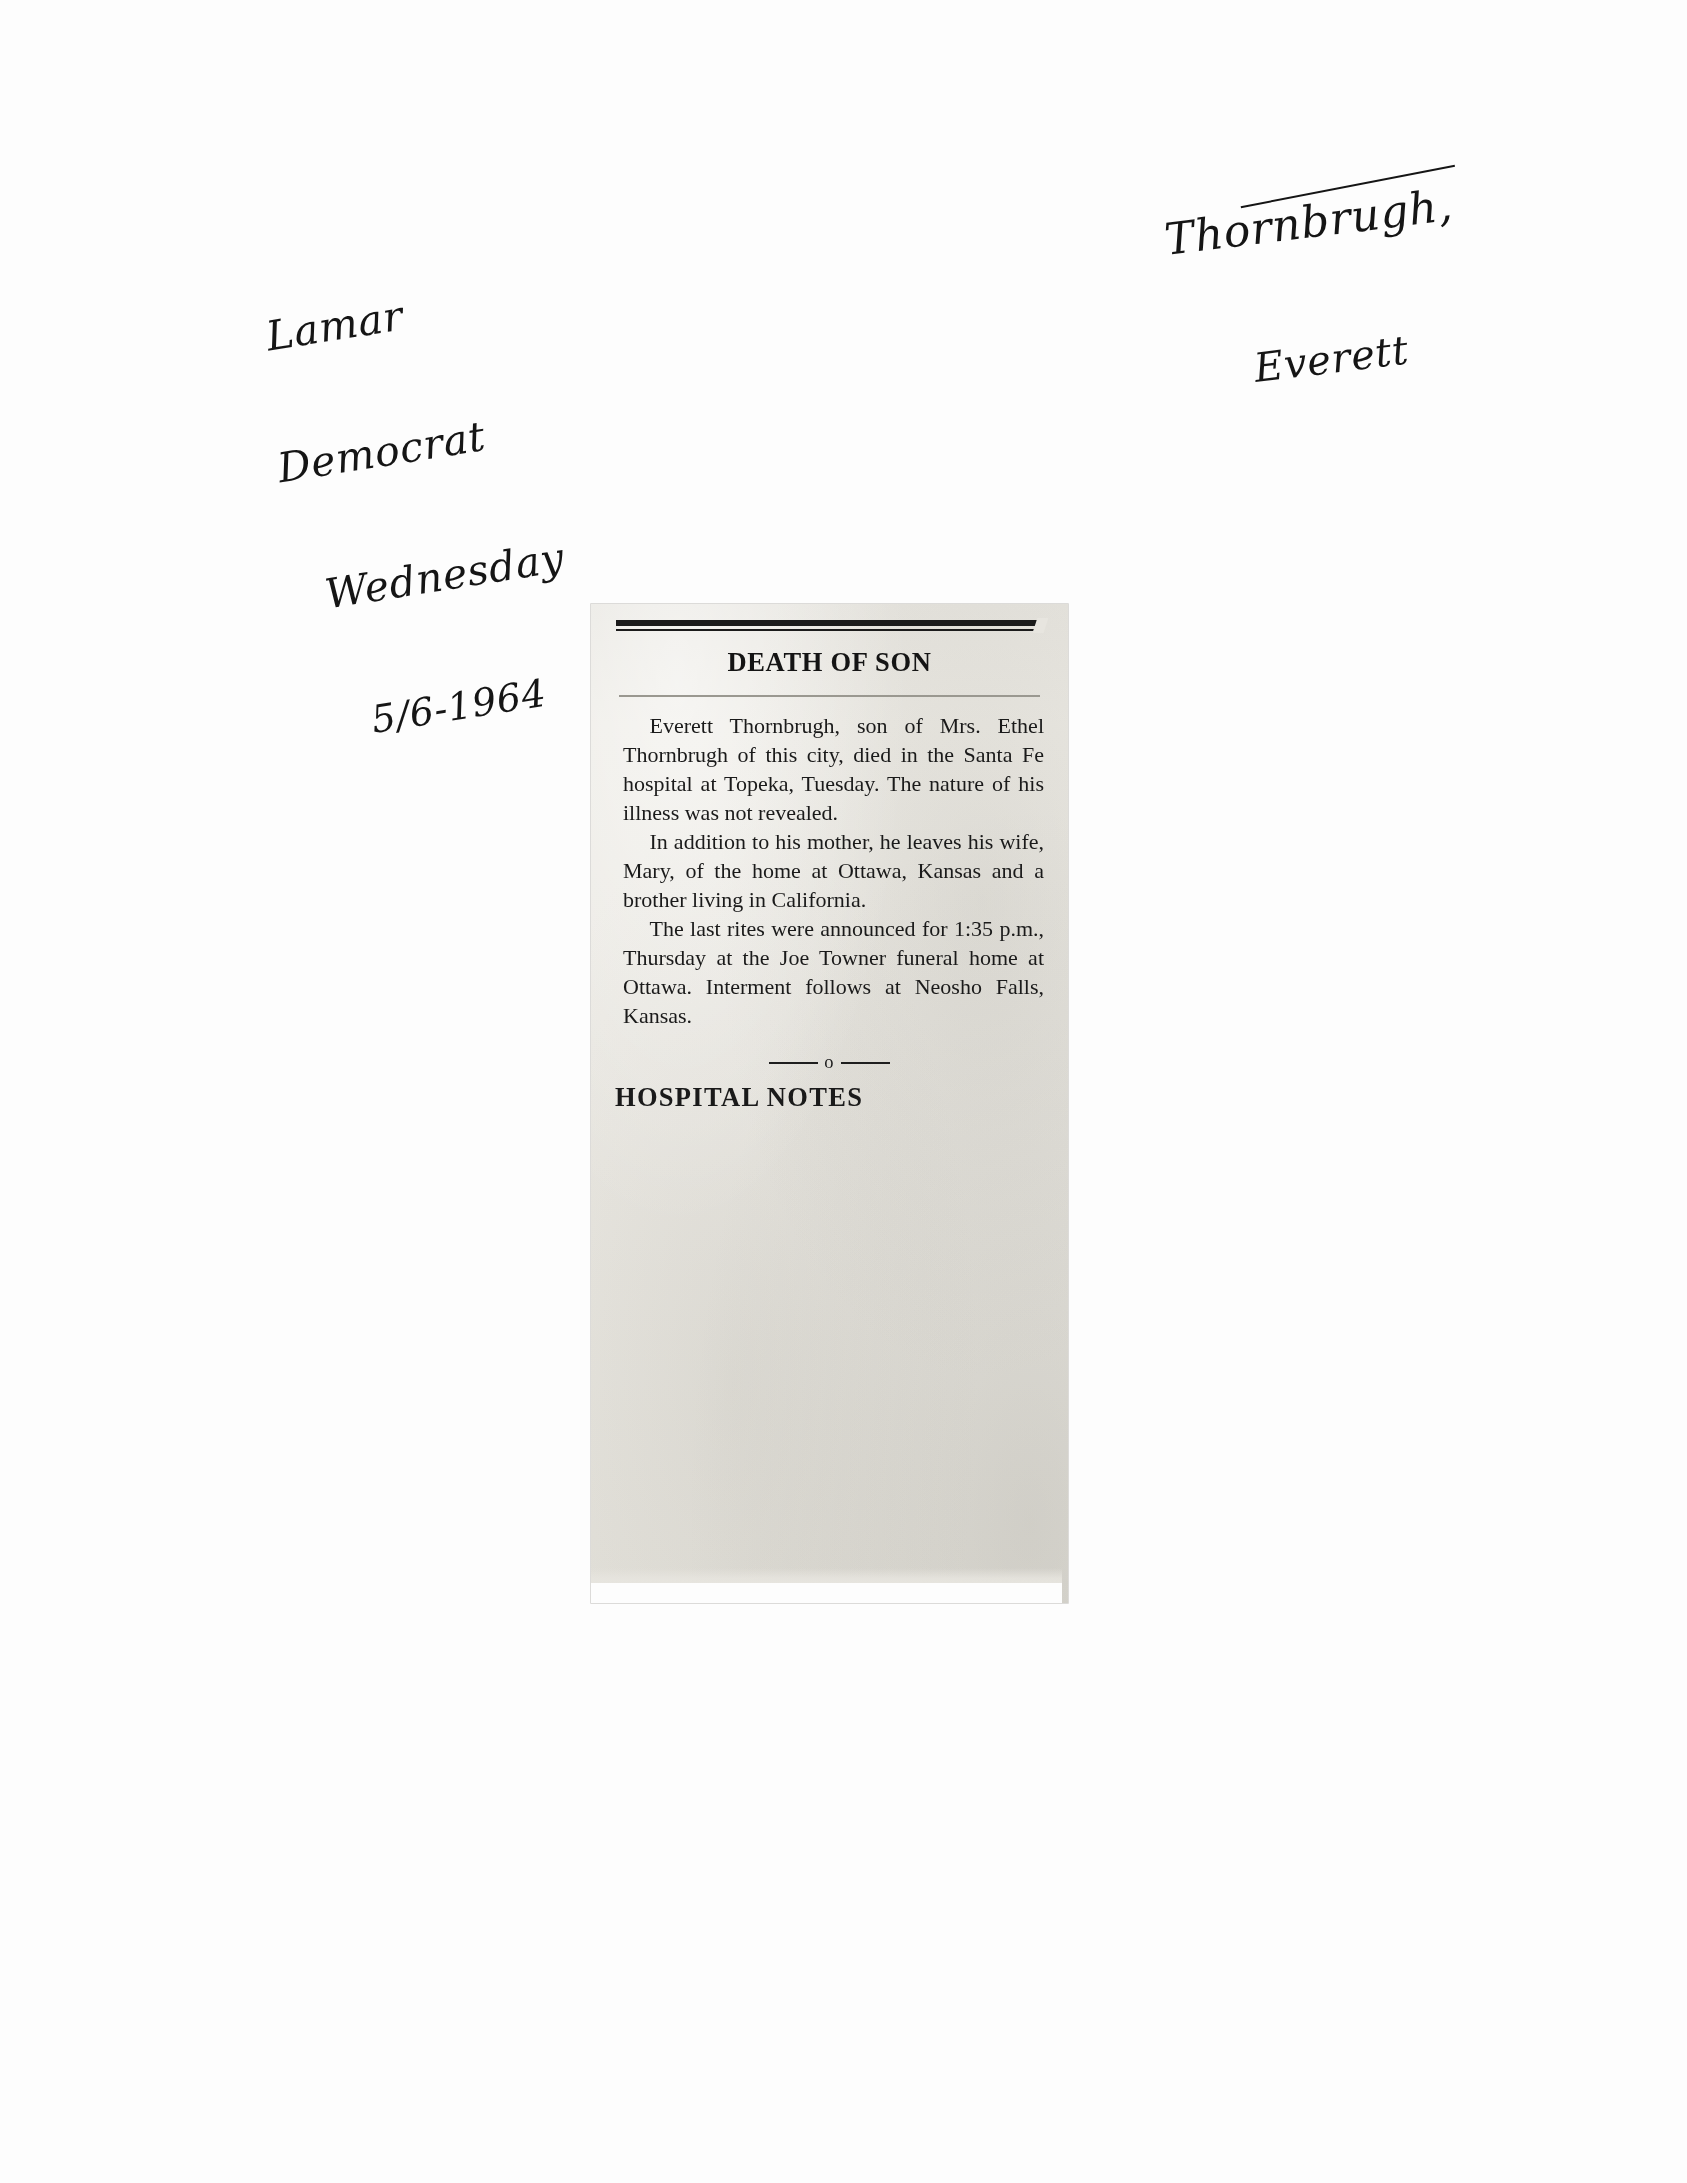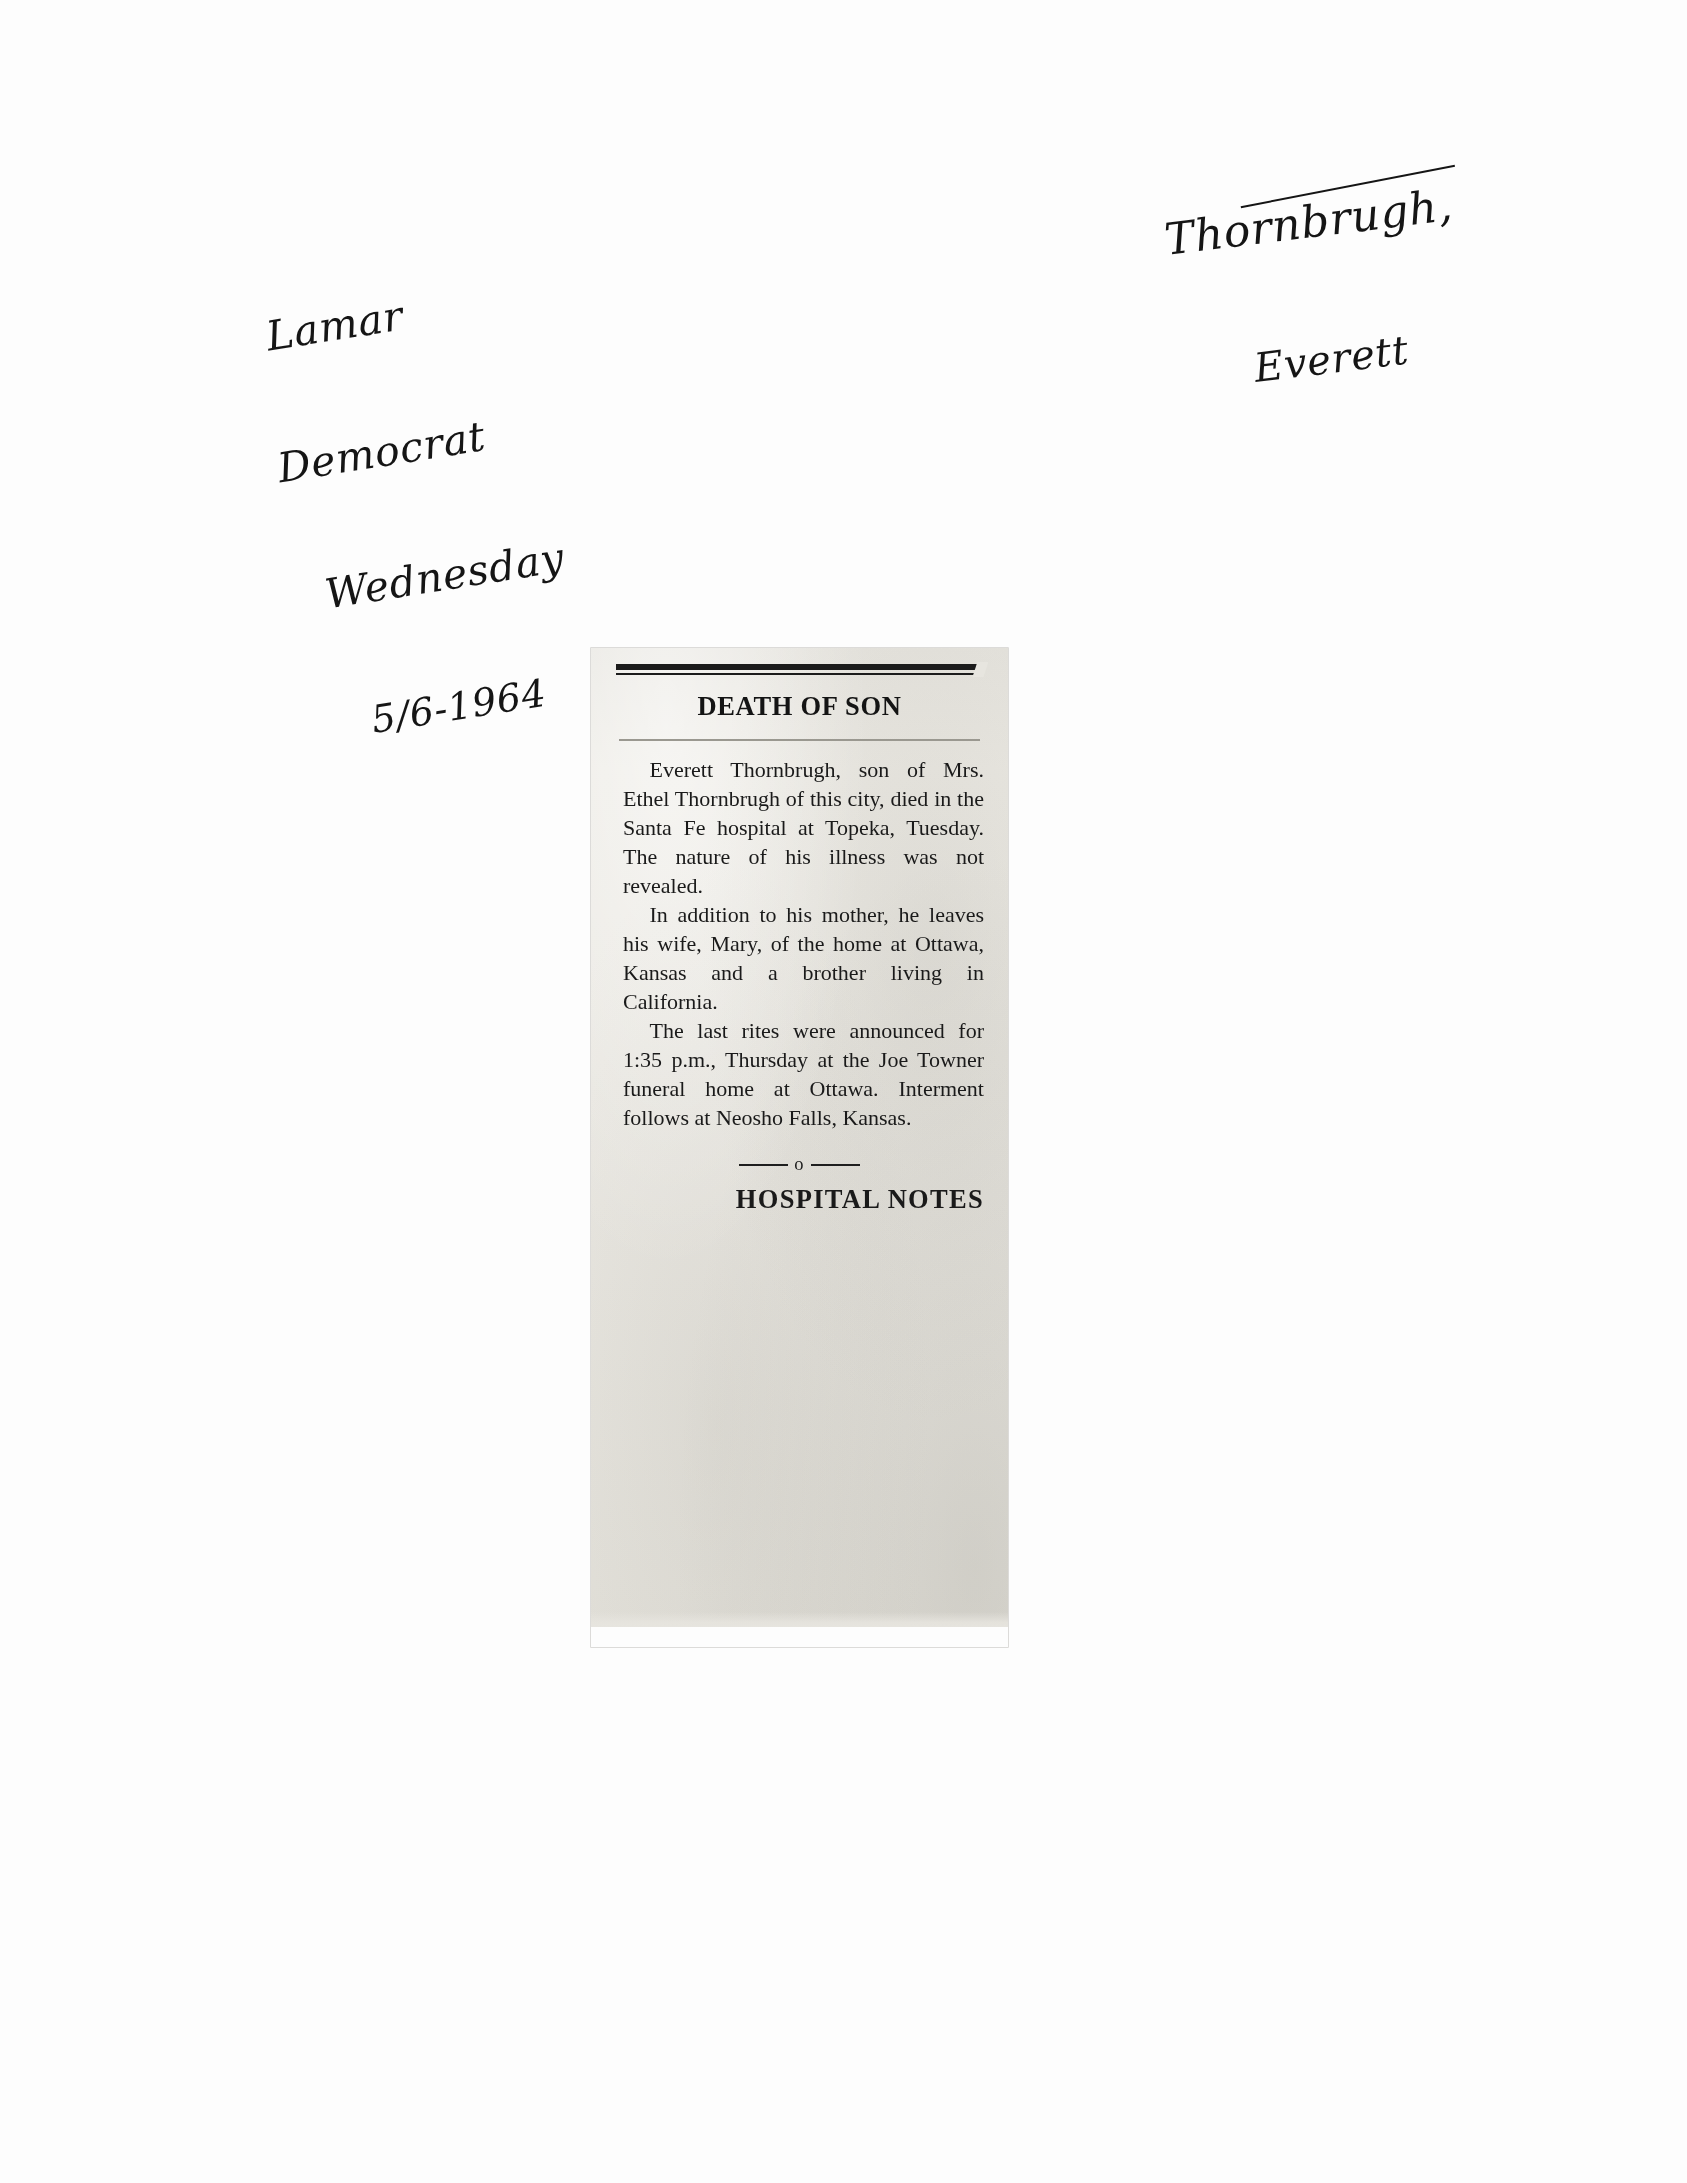--- a/index.html
+++ b/index.html
@@ -64,22 +64,22 @@
     width: 218px;
     height: 2px;
     background: #151515;
     transform: rotate(-4deg);
   }
 
   
   #clipping {
     position: absolute;
     left: 591px;
-    top: 648px;
-    width: 417px;
+    top: 604px;
+    width: 477px;
     height: 999px;
     background: linear-gradient(180deg, #e6e4de 0%, #eceae4 12%, #e9e7e1 55%, #e3e1da 100%);
     box-shadow: 0 0 0 0.7px rgba(150,148,140,0.45);
     overflow: hidden;
   }
   #clipping::after {
     
     content: "";
     position: absolute;
     left: 0; top: 0; right: 0; bottom: 0;
@@ -158,21 +158,21 @@
     background: #1e1e1e;
     vertical-align: 4px;
   }
   .dinkus .o {
     display: inline-block;
     margin: 0 6.6px;
     font-size: 18.5px;
   }
 
   .next-head {
-    text-align: right;
+    text-align: left;
     font-family: "Liberation Serif", serif;
     font-weight: bold;
     font-size: 26.5px;
     letter-spacing: 1.3px;
     color: #1a1a1a;
     margin-top: 9.3px;
   }
   
   #clipping-bottom-mask {
     position: absolute;

